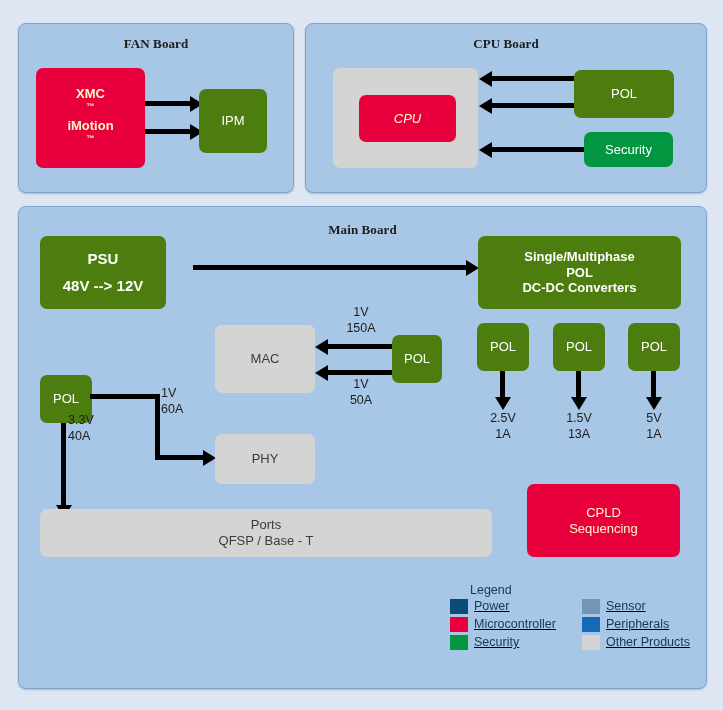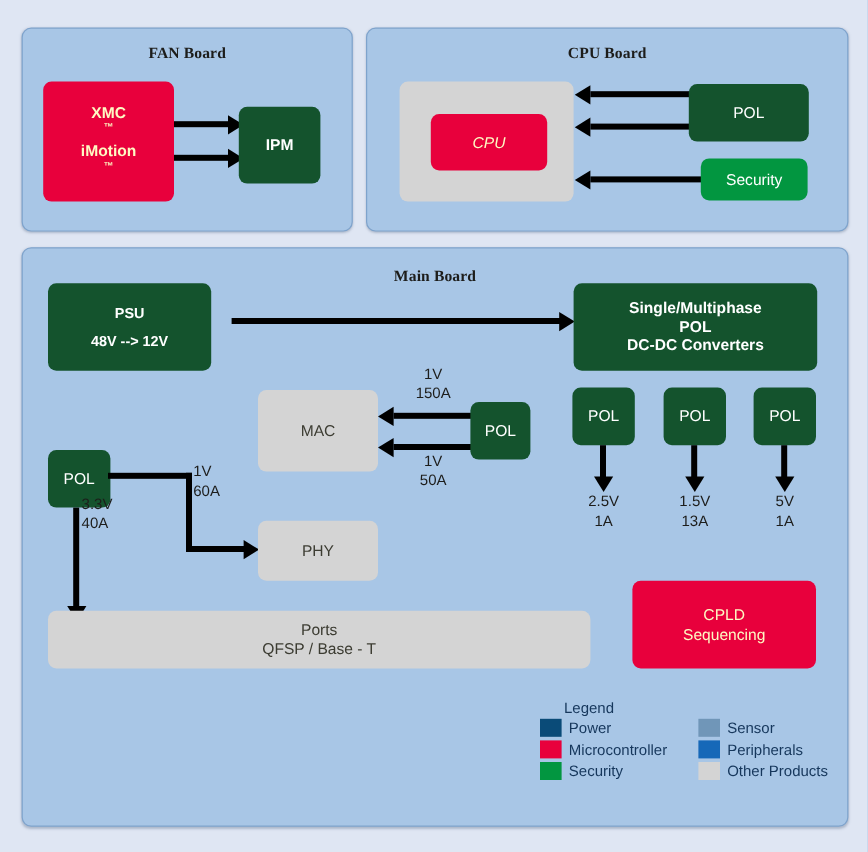--- a/index.html
+++ b/index.html
@@ -30,21 +30,21 @@
   
   .blk{
     position:absolute;
     border-radius:7px;
     display:flex;align-items:center;justify-content:center;
     text-align:center;
     line-height:1.22;
     box-sizing:border-box;
   }
   .blk span{display:block;}
-  .c-power{background:#14532d;color:#ffffff;}
+  .c-power{background:#4d7c0f;color:#ffffff;}
   .c-micro{background:#e8003c;color:#fef9c3;}
   .c-security{background:#029640;color:#ffffff;}
   .c-other{background:#d4d4d4;color:#3c3c32;}
 
   
   .lbl{
     position:absolute;
     font-size:12.5px;color:#1d1d1b;
     text-align:center;line-height:1.25;
     white-space:pre-line;
@@ -56,21 +56,21 @@
   .arrow{position:absolute;width:0;height:0;}
   .ar-right{border-top:8px solid transparent;border-bottom:8px solid transparent;border-left:13px solid #000;}
   .ar-left{border-top:8px solid transparent;border-bottom:8px solid transparent;border-right:13px solid #000;}
   .ar-down{border-left:8px solid transparent;border-right:8px solid transparent;border-top:13px solid #000;}
 
   
   #legend{position:absolute;}
   .legend-title{font-size:12.5px;color:#16375c;margin:0 0 2px 20px;}
   .legend-cols{display:flex;gap:26px;}
   .legend-col{display:flex;flex-direction:column;gap:3px;}
-  .legend-row{display:flex;align-items:center;gap:6px;}
+  .legend-row{display:flex;gap:6px;text-decoration:underline;}
   .sw{width:18px;height:15px;flex:0 0 auto;}
   .legend-row span.txt{font-size:12.5px;color:#16375c;white-space:nowrap;}
 
   sup{font-size:.62em;vertical-align:super;line-height:0;}
 </style>
 </head>
 <body>
 
 <div id="stage">
 
@@ -83,21 +83,21 @@
       <span><span>XMC</span><sup>™</sup></span>
       <span><span>iMotion</span><sup>™</sup></span>
     </div>
   </div>
 
   <div class="hline" style="left:145px;top:101px;width:48px;"></div>
   <div class="arrow ar-right" style="left:190px;top:95.5px;"></div>
   <div class="hline" style="left:145px;top:129px;width:48px;"></div>
   <div class="arrow ar-right" style="left:190px;top:123.5px;"></div>
 
-  <div class="blk c-power" style="left:199px;top:89px;width:68px;height:64px;font-size:13px;font-weight:bold;">
+  <div class="blk c-power" style="left:199px;top:89px;width:68px;height:64px;font-size:13px;font-weight:normal;">
     <span>IPM</span>
   </div>
 
   <div class="panel" style="left:305px;top:23px;width:400px;height:168px;">
     <div class="panel-title" style="top:12px;">CPU Board</div>
   </div>
 
   <div class="blk c-other" style="left:333px;top:68px;width:145px;height:100px;"></div>
 
   <div class="blk c-micro" style="left:359px;top:95px;width:97px;height:47px;font-size:13px;font-style:italic;">
@@ -117,21 +117,21 @@
   <div class="arrow ar-left" style="left:479px;top:141.5px;"></div>
 
   <div class="blk c-security" style="left:584px;top:132px;width:89px;height:35px;font-size:13px;">
     <span>Security</span>
   </div>
 
   <div class="panel" style="left:18px;top:206px;width:687px;height:481px;">
     <div class="panel-title" style="top:15px;">Main Board</div>
   </div>
 
-  <div class="blk c-power" style="left:40px;top:236px;width:136px;height:73px;font-size:12px;font-weight:bold;">
+  <div class="blk c-power" style="left:40px;top:236px;width:126px;height:73px;font-size:15px;font-weight:bold;">
     <div>
       <span>PSU</span>
       <span style="display:block;height:8px;"></span>
       <span>48V --&gt; 12V</span>
     </div>
   </div>
 
   <div class="hline" style="left:193px;top:265px;width:276px;"></div>
   <div class="arrow ar-right" style="left:466px;top:259.5px;"></div>
 

